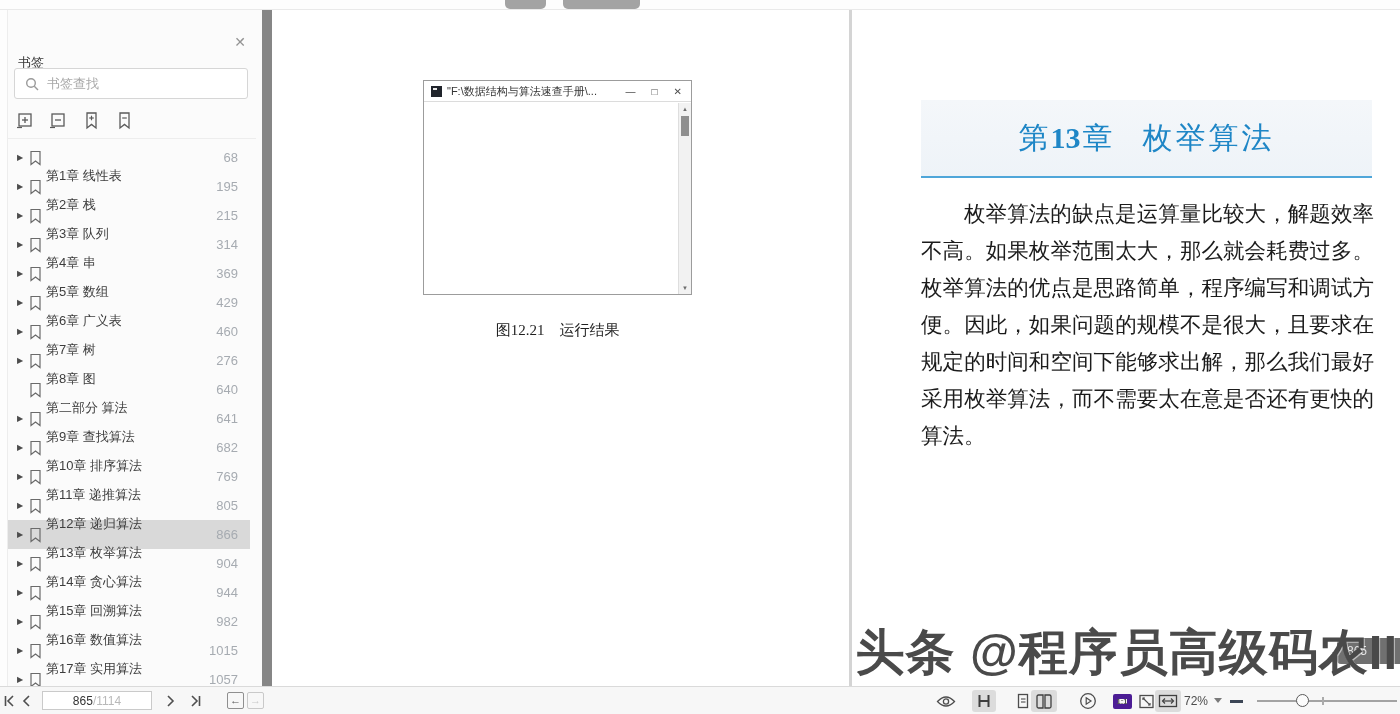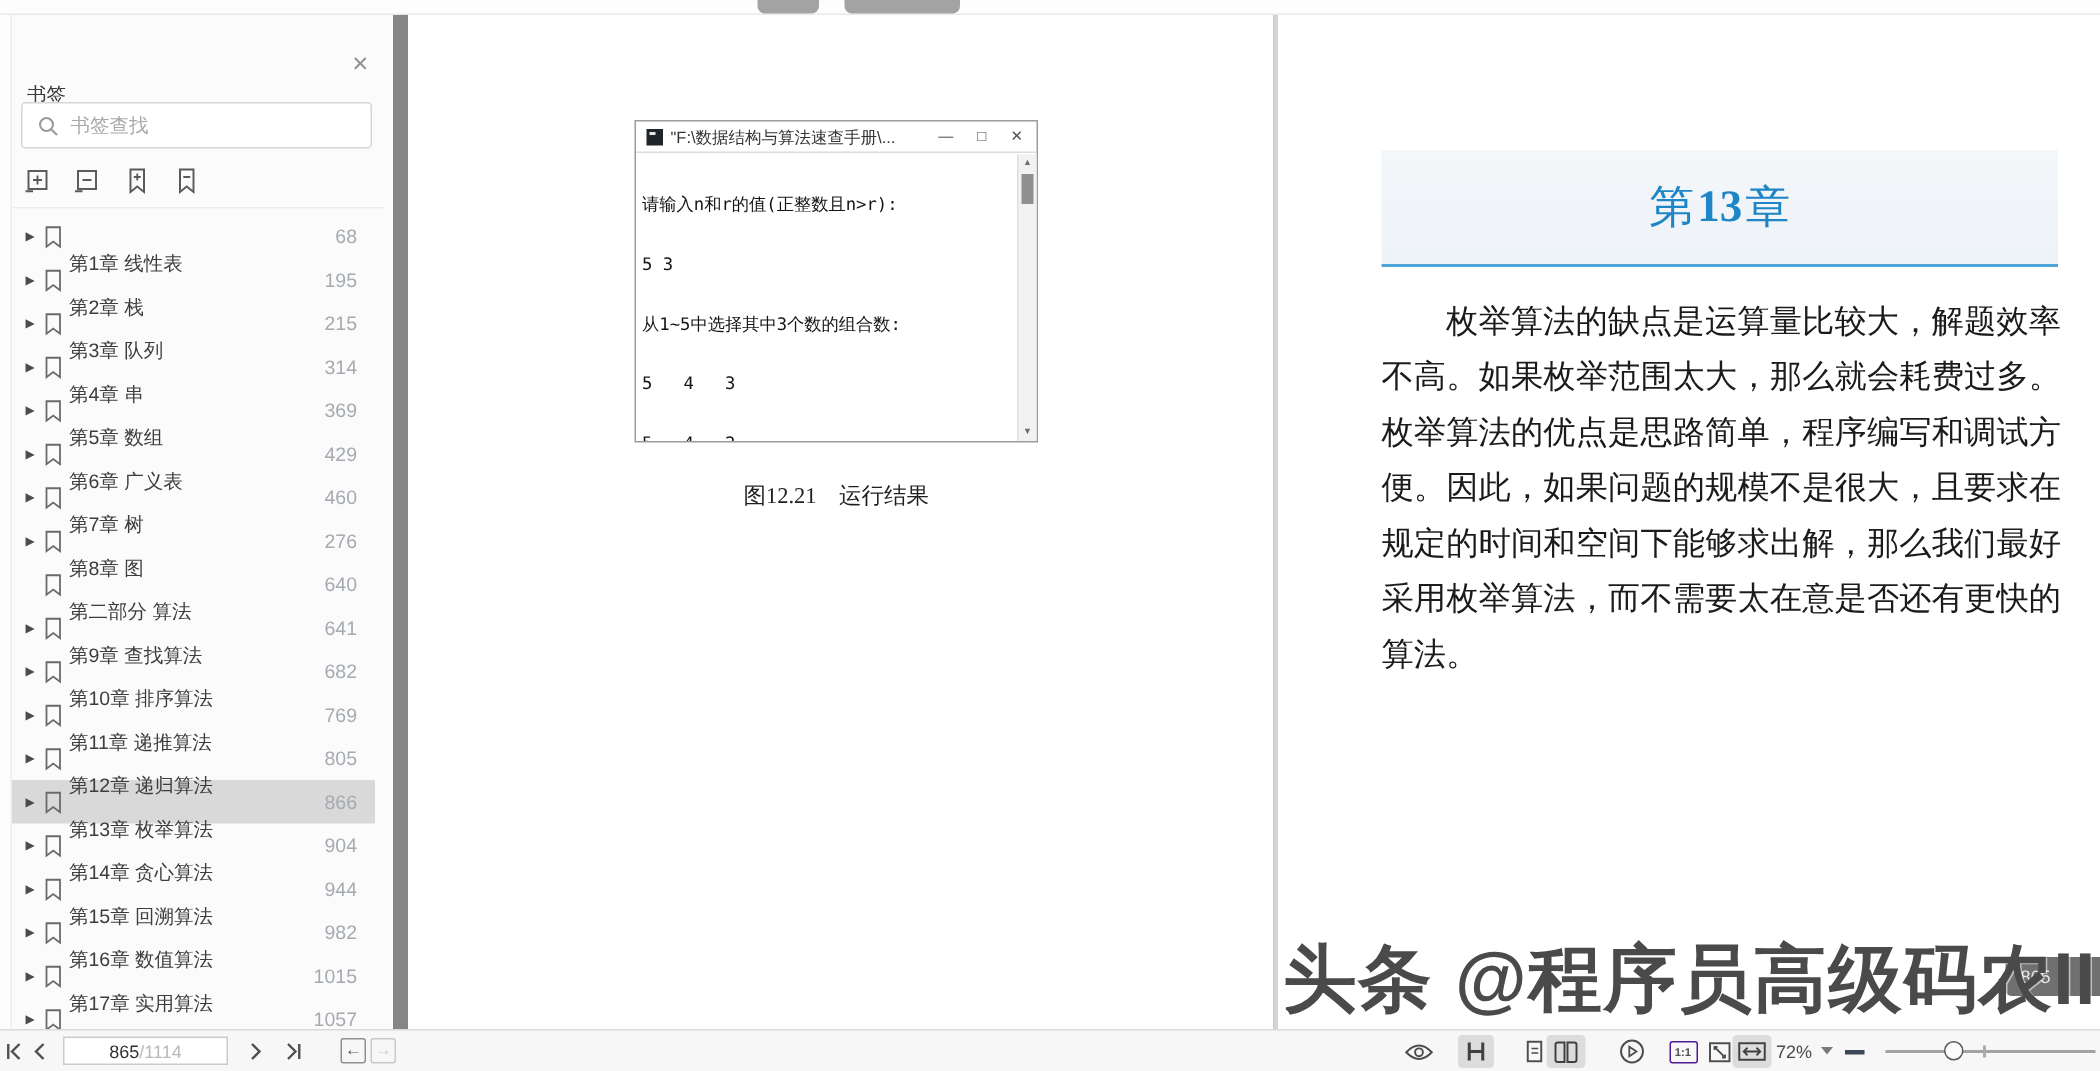--- a/index.html
+++ b/index.html
@@ -81,21 +81,21 @@
   .hist-back { left:227px; border:1px solid #8f8f8f; color:#555; }
   .hist-fwd  { left:247px; border:1px solid #c9c9c9; color:#c9c9c9; }
   .tool { top:3px; height:22px; padding:0 2px; border-radius:3px; }
   .tool.pressed { background:#dcdcdc; }
   .eye-b { left:934px; width:24px; }
   .cont-b { left:972px; width:24px; }
   .single-b { left:1012px; width:22px; }
   .facing-b { left:1031px; width:26px; }
   .play-b { left:1076px; width:24px; }
   .one2one-b { left:1110px; width:24px; }
-  .one2one-inner { width:19px; height:15px; border:1px solid #4c1d95; border-radius:2px; font-size:7.5px; color:#4f4f4f; display:flex; align-items:center; justify-content:center; font-weight:bold; }
+  .one2one-inner { width:19px; height:15px; border:5px solid #4c1d95; border-radius:2px; font-size:7.5px; color:#4f4f4f; display:flex; align-items:center; justify-content:center; font-weight:bold; }
   .fitpage-b { left:1135px; width:22px; }
   .fitwidth-b { left:1155px; width:26px; }
   .zoom-val { position:absolute; left:1184px; top:7px; font-size:12px; color:#4c4c4c; }
   .zoom-caret { position:absolute; left:1214px; top:11px; width:0; height:0; border-left:4px solid transparent; border-right:4px solid transparent; border-top:5px solid #7a7a7a; cursor:pointer; }
   .zoom-minus { position:absolute; left:1230px; top:13px; width:13px; height:2.5px; background:#3c4656; cursor:pointer; }
   .slider-track { position:absolute; left:1257px; top:13px; width:140px; height:2px; background:#a3a3a3; cursor:pointer; }
   .slider-tick { position:absolute; left:1322px; top:10px; width:2px; height:8px; background:#ababab; }
   .slider-knob { position:absolute; left:1296px; top:7px; width:13px; height:13px; border-radius:50%; background:#fcfcfc; border:1.5px solid #5a5a5a; cursor:pointer; }
   svg { display:block; }
 </style>
@@ -352,52 +352,37 @@
   <div class="doc">
     <div class="page-left">
       <div class="console">
         <div class="c-title">
           <span class="c-icon"></span>
           <span class="c-titletext">"F:\数据结构与算法速查手册\...</span>
           <span class="c-btn">—</span>
           <span class="c-btn">□</span>
           <span class="c-btn">✕</span>
         </div>
-        <div class="c-body">
-          <div>请输入n和r的值(正整数且n&gt;r):</div>
-          <div>5 3</div>
-          <div>从1~5中选择其中3个数的组合数:</div>
-          <div>5   4   3</div>
-          <div>5   4   2</div>
-          
-          
-          
-          
-          
-          
-          
-          
-          
-        </div>
         <div class="c-scroll">
           <div class="c-up">▲</div>
           <div class="c-thumb"></div>
           <div class="c-down">▼</div>
         </div>
       </div>
       <div class="fig-cap">图12.21　运行结果</div>
     </div>
 
     <div class="page-gap"></div>
 
     <div class="page-right">
       <div class="banner">
         <span class="t">第</span>
           <span class="t num">13</span>
           <span class="t">章</span>
+          <span class="t name">枚举算法</span>
       </div>
       <div class="body-text">
         <p>枚举算法的缺点是运算量比较大，解题效率不高。如果枚举范围太大，那么就会耗费过多。枚举算法的优点是思路简单，程序编写和调试方便。因此，如果问题的规模不是很大，且要求在规定的时间和空间下能够求出解，那么我们最好采用枚举算法，而不需要太在意是否还有更快的算法。</p>
       </div>
     </div>
 
     <div class="page-badge">865</div>
     <div class="watermark">头条 @程序员高级码农II</div>
   </div>
 

